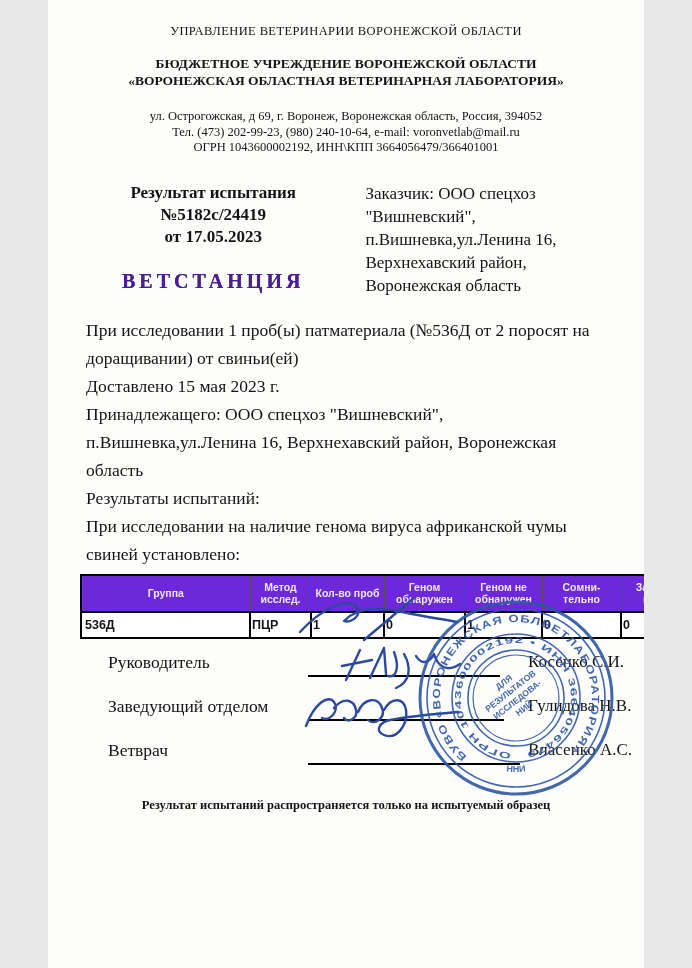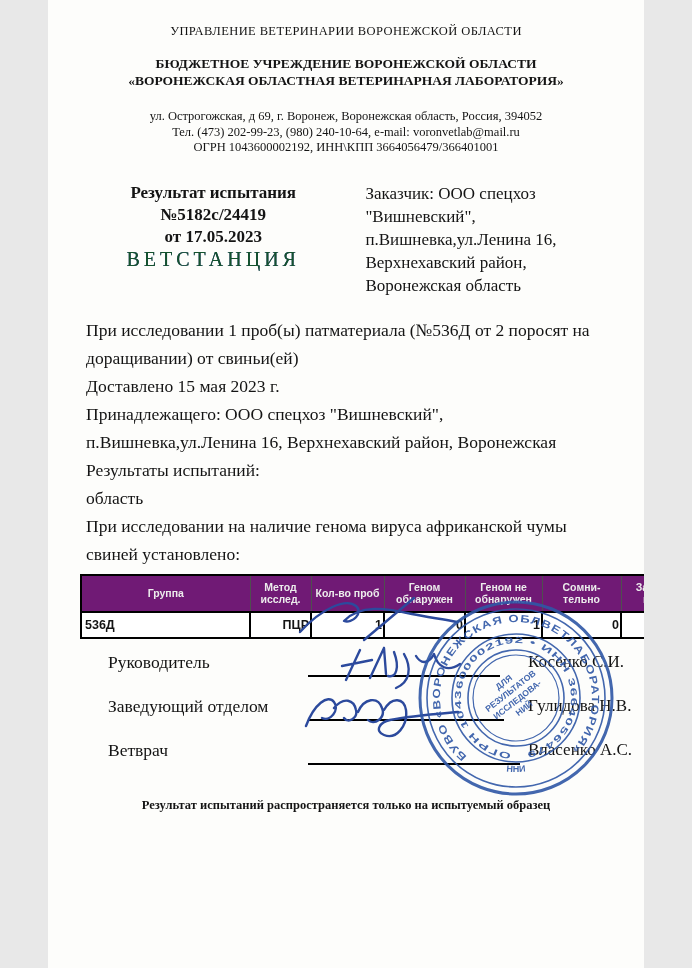--- a/index.html
+++ b/index.html
@@ -10,38 +10,38 @@
   }
   
   .letterhead { text-align:center; padding-top:24px; }
   .authority { font-size:12.5px; letter-spacing:.4px; }
   .inst { margin-top:16px; font-weight:bold; font-size:13.5px; line-height:17px; }
   .addr-block { margin-top:20px; font-size:12.5px; line-height:15.5px; }
   
   .result-row { display:flex; margin-top:26px; }
   .result-left { width:292px; margin-left:34px; text-align:center;
                  font-weight:bold; font-size:17px; line-height:22px; }
-  .vetstation { margin-top:0; font-weight:normal; font-size:20px;
-                letter-spacing:4px; color:#14532d; text-shadow:0 0 .6px #202d7b; }
+  .vetstation { margin-top:22px; font-weight:bold; font-size:20px;
+                letter-spacing:4px; color:#4c1d95; text-shadow:0 0 .6px #202d7b; }
   .result-right { margin-left:21px; width:310px; font-size:17px; line-height:23px; }
   
   .body-text { margin:19px 30px 0 38px; font-size:17.5px; }
   .bline { line-height:28px; white-space:nowrap; }
   
   table.results { border-collapse:collapse; margin:6px 0 0 32px; width:616px;
                   font-family:"Liberation Sans", sans-serif; table-layout:fixed; }
   table.results { border:2px solid #000; }
   table.results th {
-    background:#701a75; color:#ececec; font-size:10.5px; font-weight:bold;
+    background:#6d28d9; color:#ececec; font-size:10.5px; font-weight:bold;
     height:33px; border:1px solid #4f4f4f; border-bottom:2px solid #000;
     padding:1px 3px; vertical-align:middle; text-align:center; line-height:12px;
   }
   table.results td {
     font-size:12.5px; font-weight:bold; height:22px;
-    border:2px solid #000; text-align:right; vertical-align:middle; background:#fff;
+    border:2px solid #000; text-align:left; vertical-align:middle; background:#fff;
   }
   table.results td.first { text-align:left; padding-left:3px; }
   
   .signatures { margin-top:11px; position:relative; z-index:1;padding-left:20px; }
   .sig-row { position:relative; height:44px; }
   .sig-role { position:absolute; left:40px; top:2px; font-size:17.5px; }
   .sig-line { position:absolute; top:25px; border-bottom:2px solid #000; height:0; }
   .sig-name { position:absolute; left:460px; top:2px; font-size:17px; }
   .scribble { position:absolute; z-index:2; }
   .scribble path { stroke:#2c4a9d; stroke-width:2.4; fill:none;
@@ -90,22 +90,22 @@
       <div>Воронежская область</div>
     </div>
   </div>
 
   <div class="body-text">
     <div class="bline">При исследовании 1 проб(ы) патматериала (№536Д от 2 поросят на</div>
     <div class="bline">доращивании) от свиньи(ей)</div>
     <div class="bline">Доставлено 15 мая 2023 г.</div>
     <div class="bline">Принадлежащего: ООО спецхоз "Вишневский",</div>
     <div class="bline">п.Вишневка,ул.Ленина 16, Верхнехавский район, Воронежская</div>
+    <div class="bline">область</div>
     <div class="bline">Результаты испытаний:</div>
-    <div class="bline">область</div>
     <div class="bline">При исследовании на наличие генома вируса африканской чумы</div>
     <div class="bline">свиней установлено:</div>
   </div>
 
   <table class="results">
     <colgroup>
       <col style="width:169px">
         <col style="width:61px">
         <col style="width:73px">
       <col style="width:81px">

